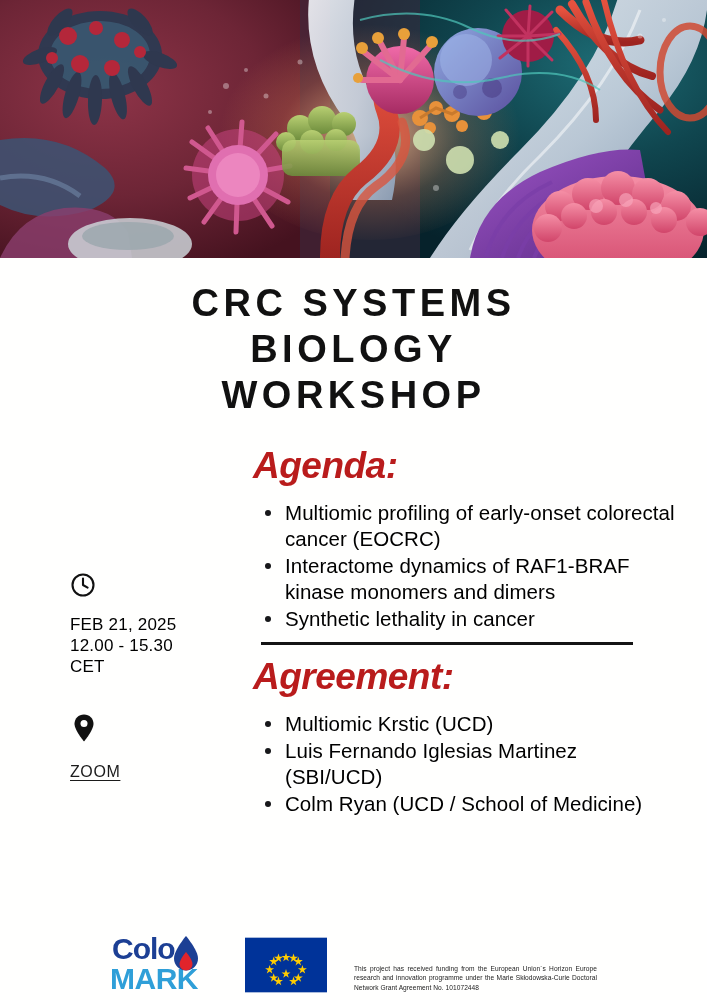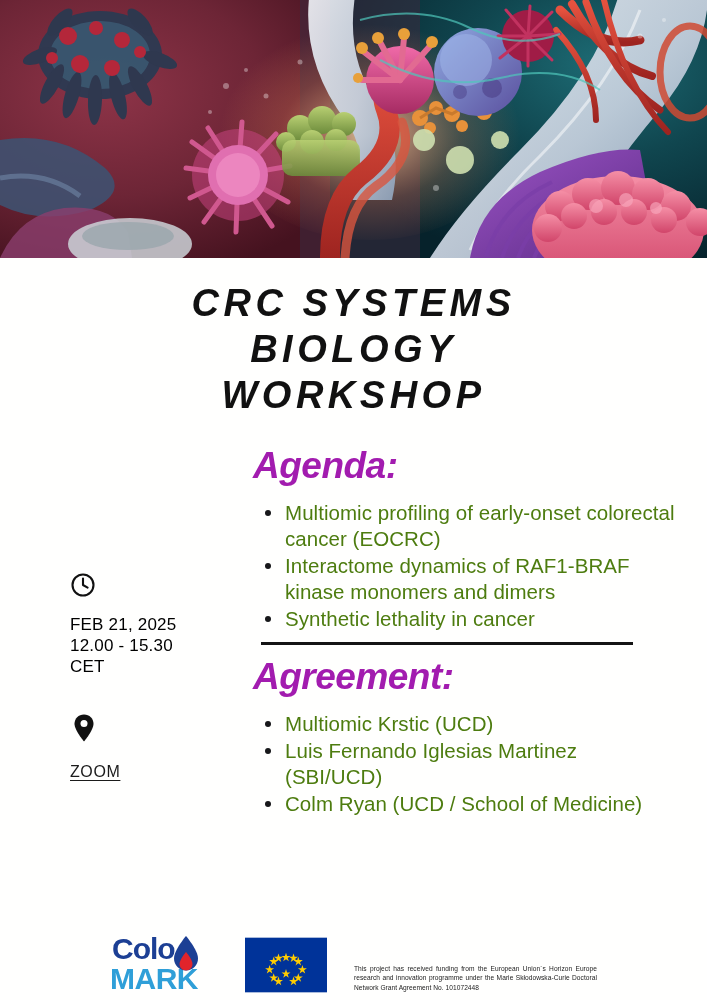--- a/index.html
+++ b/index.html
@@ -28,21 +28,20 @@
     overflow: hidden;
     background: #5a2230;
   }
   .hero svg { display: block; width: 707px; height: 258px; }
 
   
   .title-block {
     margin-top: 22px;
     text-align: center;
     padding: 0 60px;
-    font-style: italic;
   }
   .title-line {
     font-family: "Liberation Sans", sans-serif;
     font-weight: 700;
     font-size: 38px;
     line-height: 46px;
     letter-spacing: 4.5px;
     color: #111111;
     white-space: nowrap;
   }
@@ -90,36 +89,36 @@
     padding-left: 0px;
   }
 
   .section-head {
     font-family: "Liberation Sans", sans-serif;
     font-weight: 700;
     font-style: italic;
     font-size: 37px;
     line-height: 44px;
     letter-spacing: -0.5px;
-    color: #a21caf;
+    color: #b91c1c;
     margin-left: 18px;
   }
   .section-head.speakers { margin-top: 10px; }
 
   ul.points {
     list-style: none;
     margin-top: 12px;
     margin-left: 26px;
   }
   ul.points li {
     position: relative;
     padding-left: 24px;
     font-size: 20.5px;
     line-height: 26px;
-    color: #4d7c0f;
+    color: #000000;
     margin-bottom: 1px;
     letter-spacing: 0.05px;
   }
   ul.points li::before {
     content: "";
     position: absolute;
     left: 4px;
     top: 10px;
     width: 6px;
     height: 6px;

